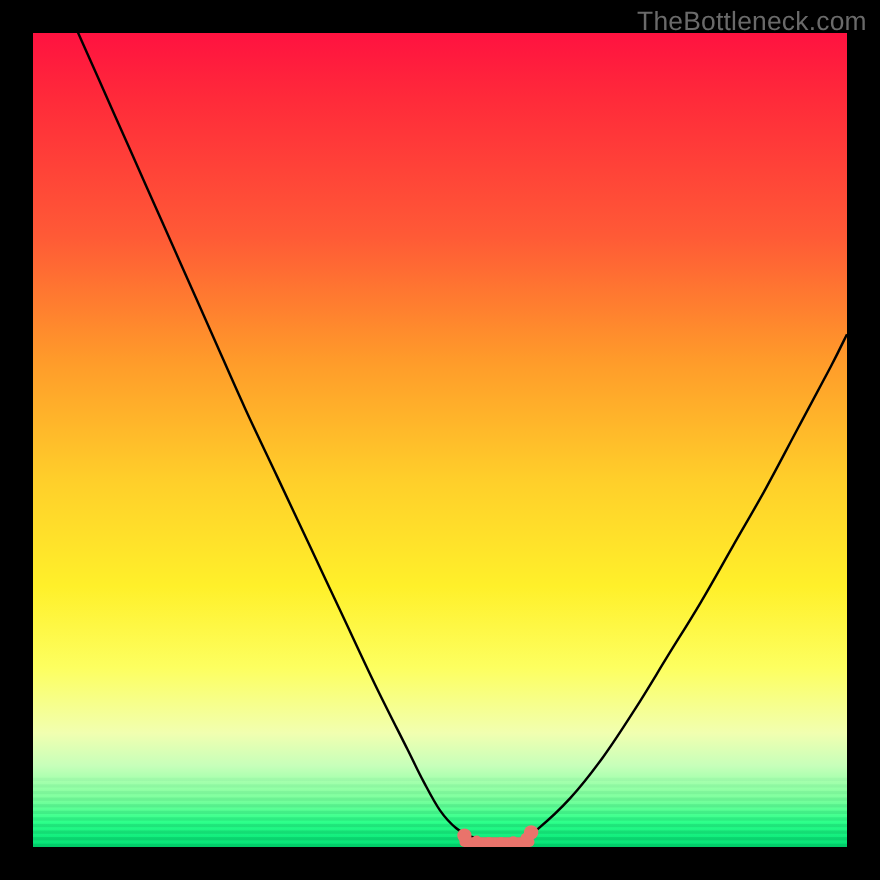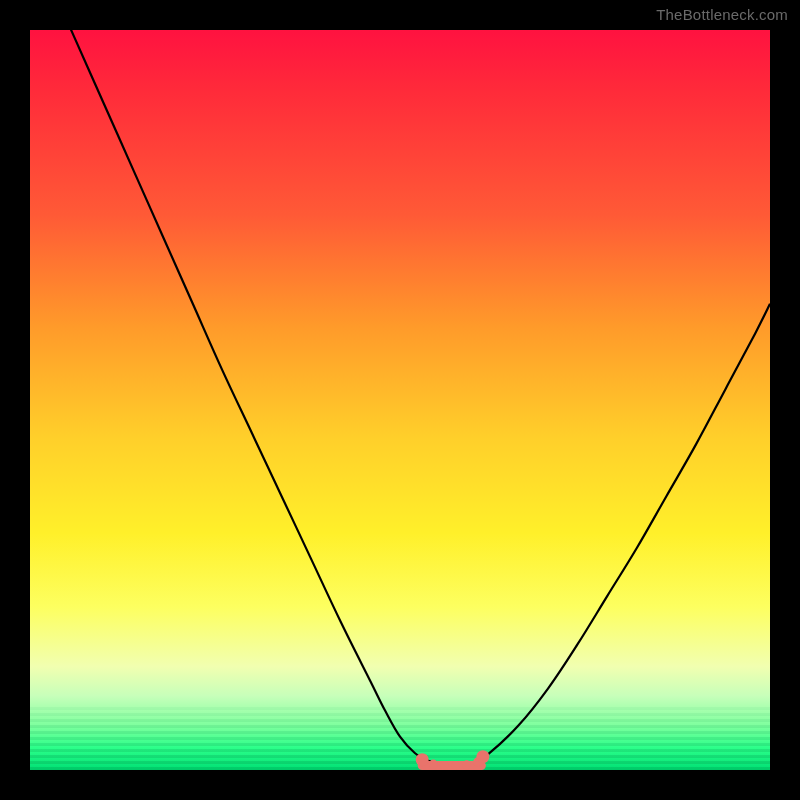--- a/index.html
+++ b/index.html
@@ -51,21 +51,21 @@
   .green-stripes .s {
     position: absolute;
     left: 0; right: 0;
     height: 3px;
   }
   .watermark {
     position: absolute;
     top: 6px;
     right: 12px;
     color: #6a6a6a;
-    font-size: 15px;
+    font-size: 24px;
     font-weight: 500;
     letter-spacing: 0.2px;
     user-select: none;
   }
   svg.curve {
     position: absolute;
     left: 0;
     top: 0;
     width: 740px;
     height: 740px;

